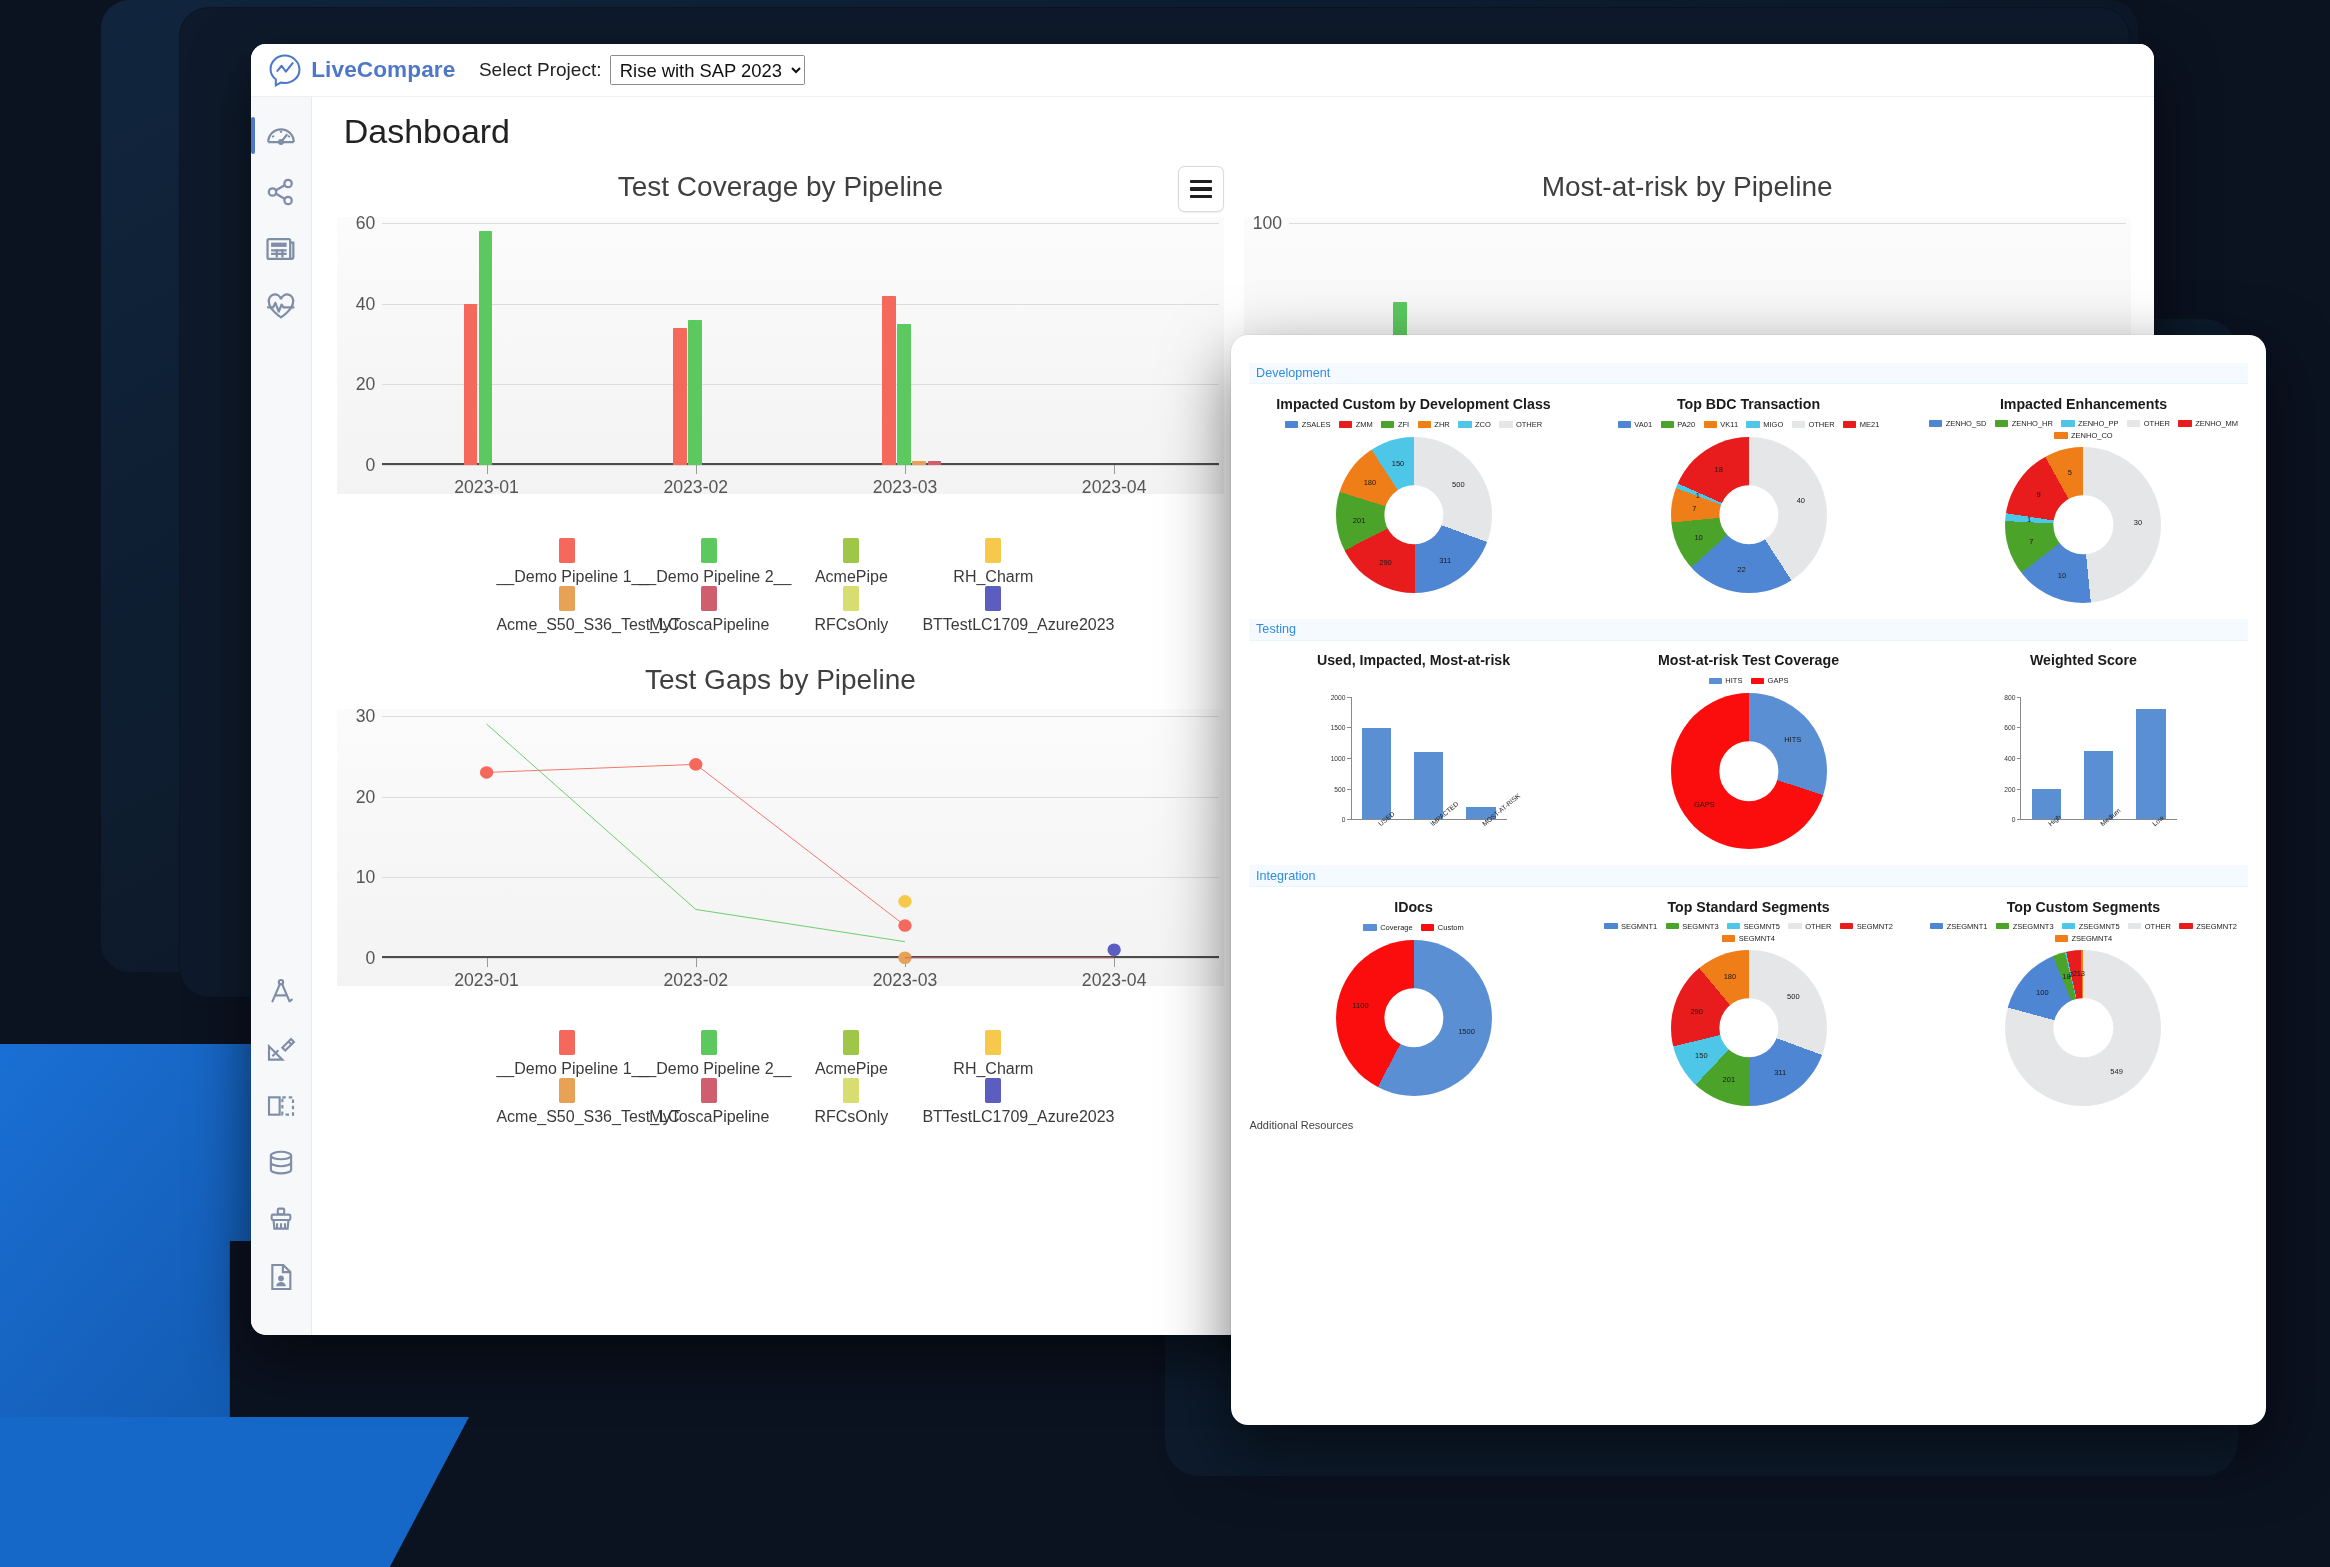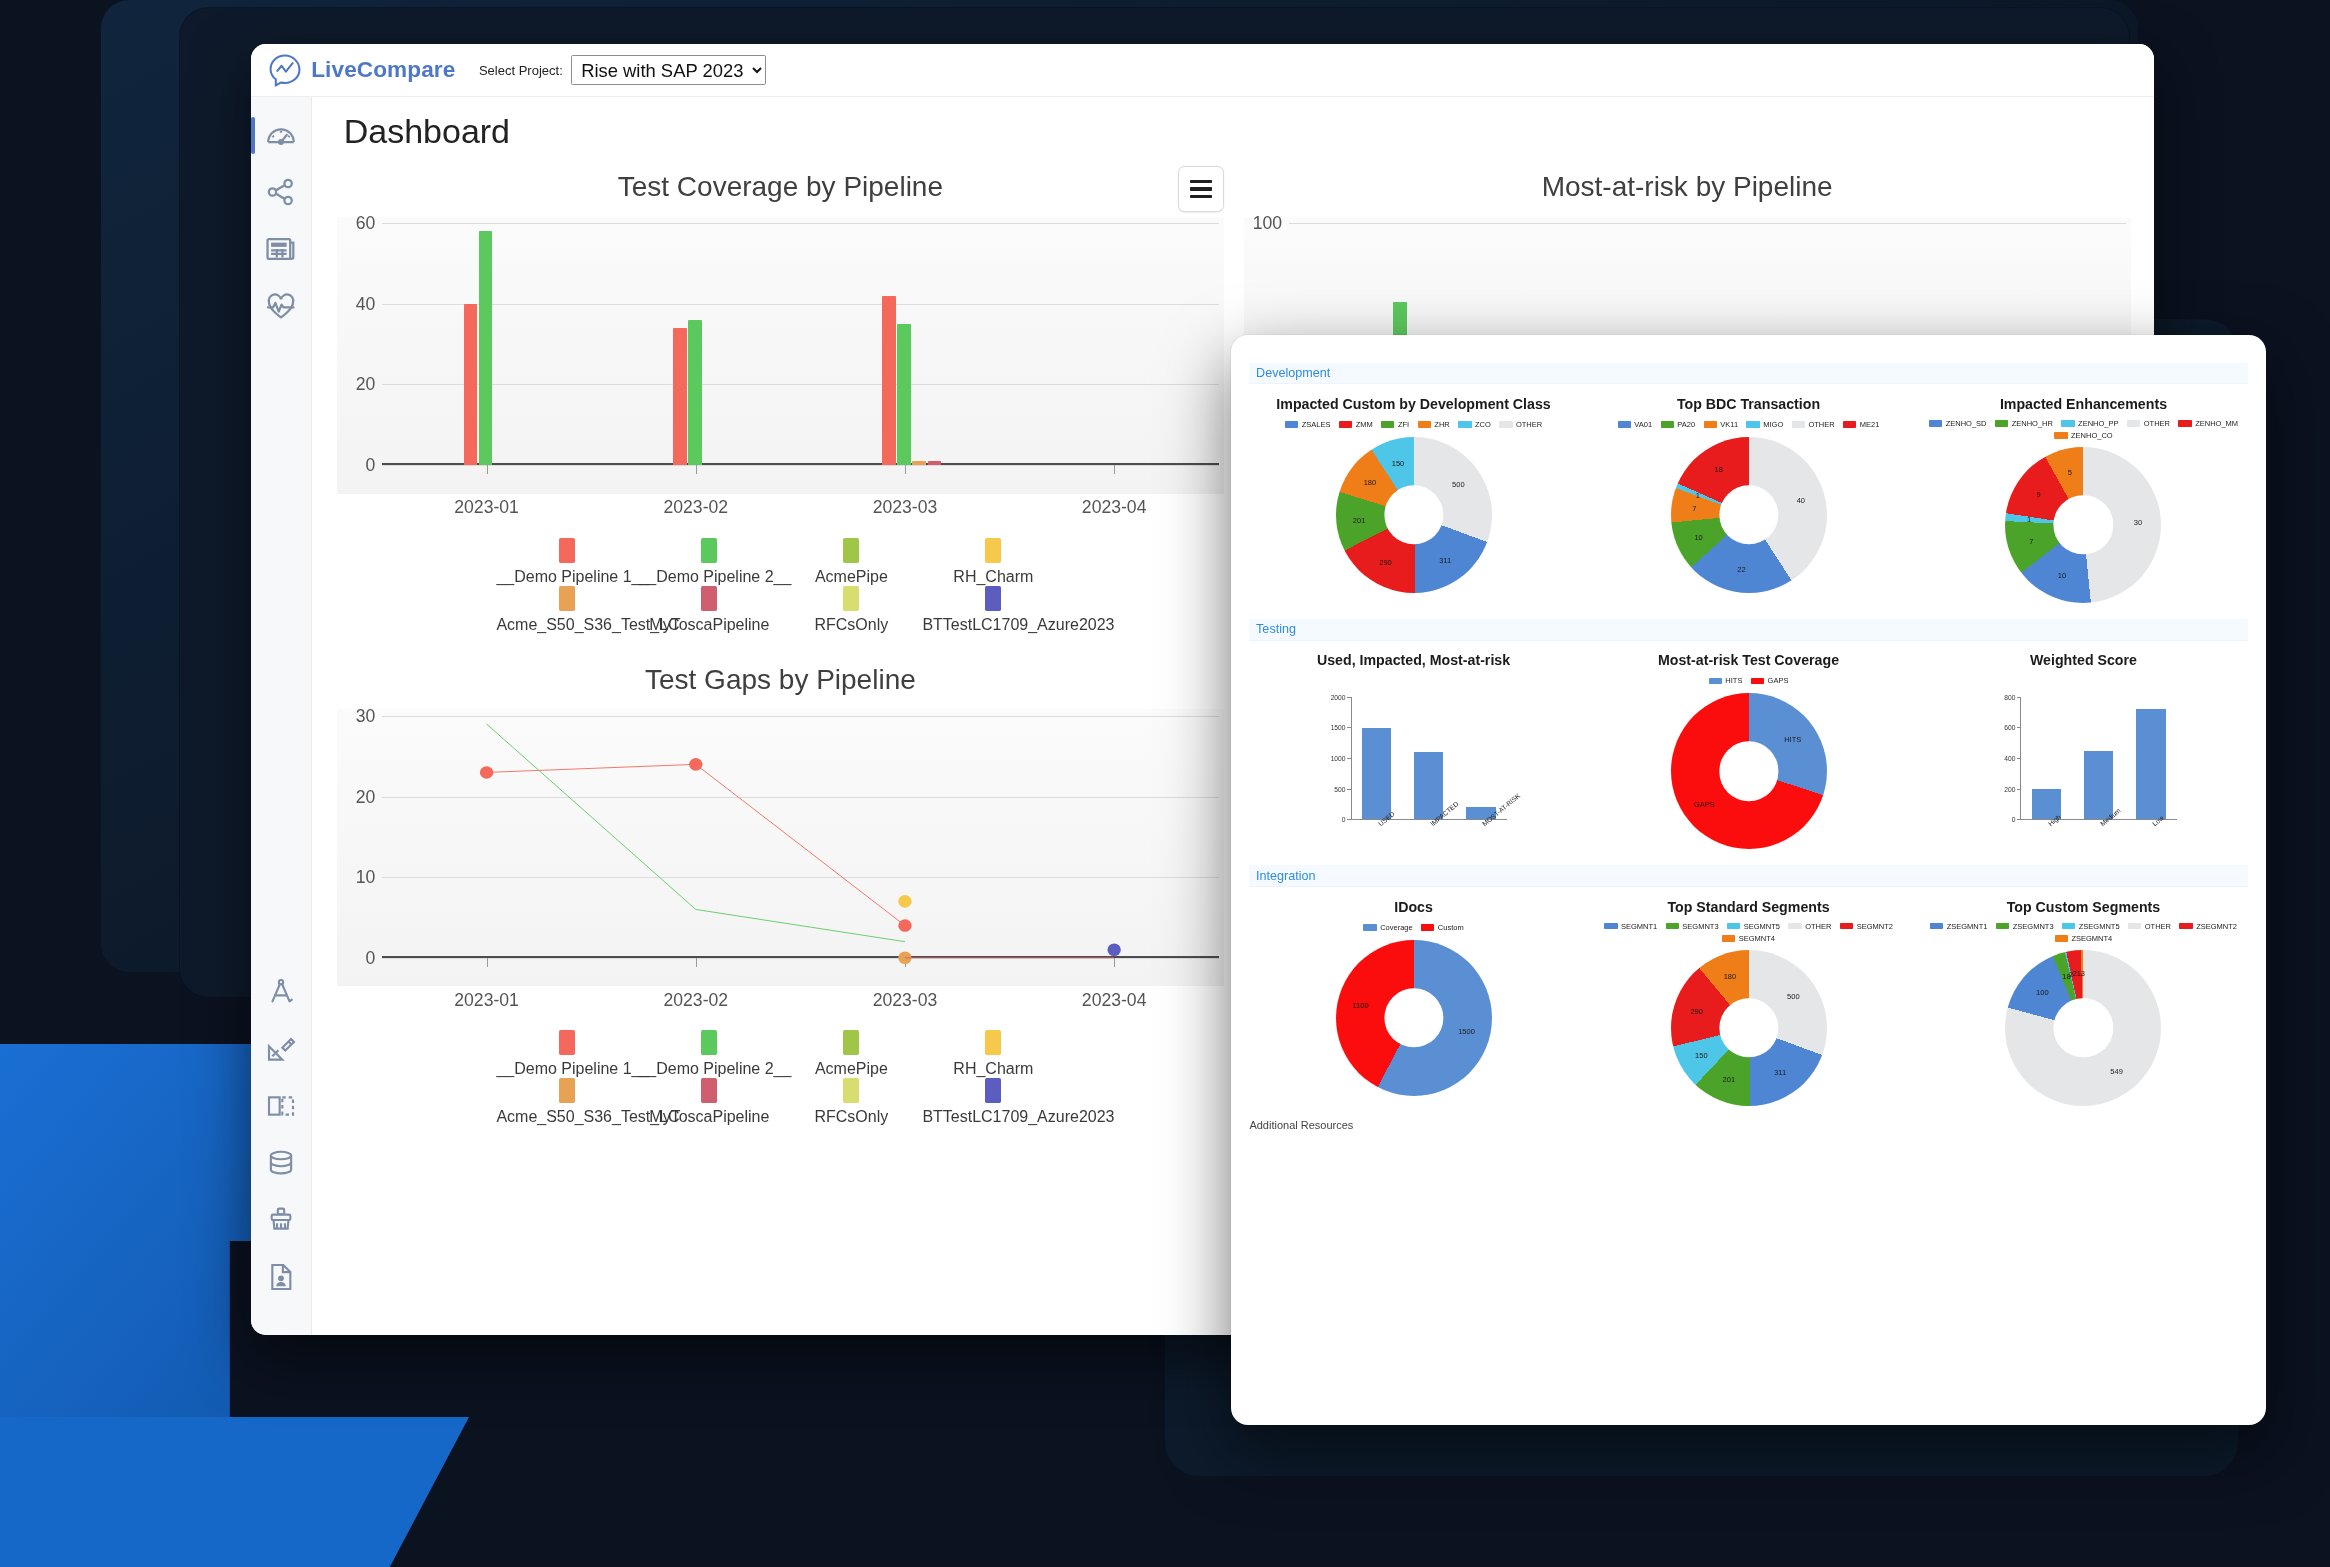--- a/index.html
+++ b/index.html
@@ -44,21 +44,21 @@
     height:52px;background:#fff;display:flex;align-items:center;
     padding:0 17px;border-bottom:0.8px solid #eceff3;
   }
   .brand-logo{
     width:34px;height:34px;margin-right:9.2px;flex:none;
   }
   .brand-name{
     color:#4e77c8;font-size:22.6px;font-weight:600;letter-spacing:0.1px;
     margin-right:23.5px;
   }
-  .select-label{font-size:13px;color:#222;margin-right:8.4px;text-align:right;}
+  .select-label{font-size:19px;color:#222;margin-right:8.4px;text-align:right;}
   .project-select{
     font-size:18.4px;font-family:Liberation Sans, sans-serif;
     padding:2.5px 5px;border:0.8px solid #8d8d8d;background:#fff;border-radius:1.7px;
     color:#111;
   }
   .app-body{display:flex;height:calc(100% - 52px);}
 
   
   .rail{
     width:60px;flex:none;background:#f7f8fa;border-right:0.8px solid #e8ebef;
@@ -98,21 +98,21 @@
   .plot-inner{position:absolute;left:45px;right:5px;top:6.7px;bottom:28.5px;}
   .gridline{position:absolute;left:0;right:0;height:0.8px;background:#dcdcdc;}
   .axis-base{position:absolute;left:0;right:0;bottom:0;height:1.7px;background:#4d4d4d;}
   .ylab{
     position:absolute;right:calc(100% + 6.7px);transform:translateY(-50%);
     font-size:17.6px;color:#555;white-space:nowrap;
   }
   .tick{position:absolute;bottom:-9.2px;width:0.8px;height:9.2px;background:#9a9a9a;}
   .xlab{
     position:absolute;top:calc(100% + 11.7px);transform:translateX(-50%);
-    font-size:17.6px;color:#555;white-space:nowrap;margin-top:20px;
+    font-size:17.6px;color:#555;white-space:nowrap;
   }
   .bar{position:absolute;bottom:0;width:13.4px;border-radius:0.8px 0.8px 0 0;}
   .legend-rows{margin-top:44px;}
   .legend-row{display:flex;justify-content:center;gap:0;}
   .legend-cell{width:142px;text-align:center;}
   .legend-swatch{width:16px;height:25px;margin:0 auto 5px auto;border-radius:1.7px;}
   .legend-text{font-size:16px;color:#3a3a3a;white-space:nowrap;}
 
   svg.lineplot{position:absolute;inset:0;width:100%;height:100%;overflow:visible;}
 

